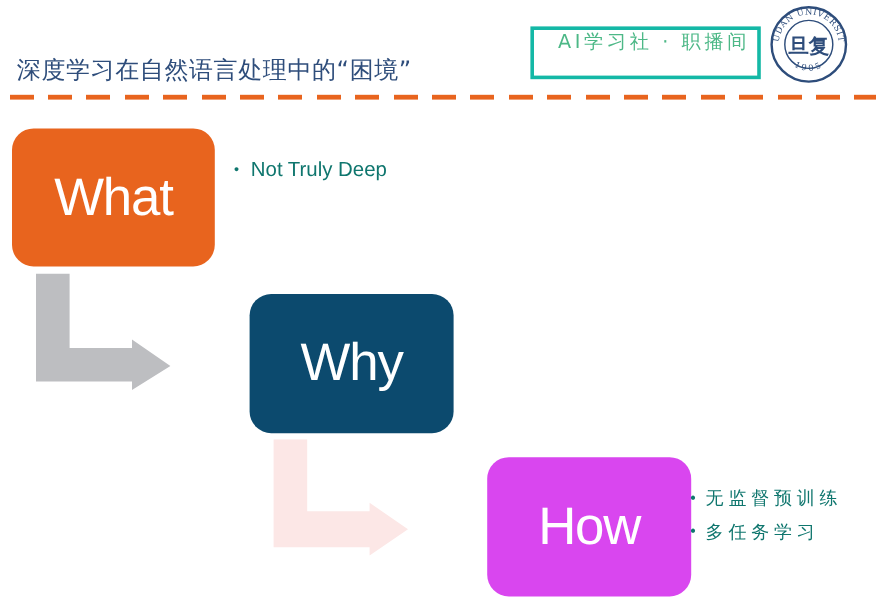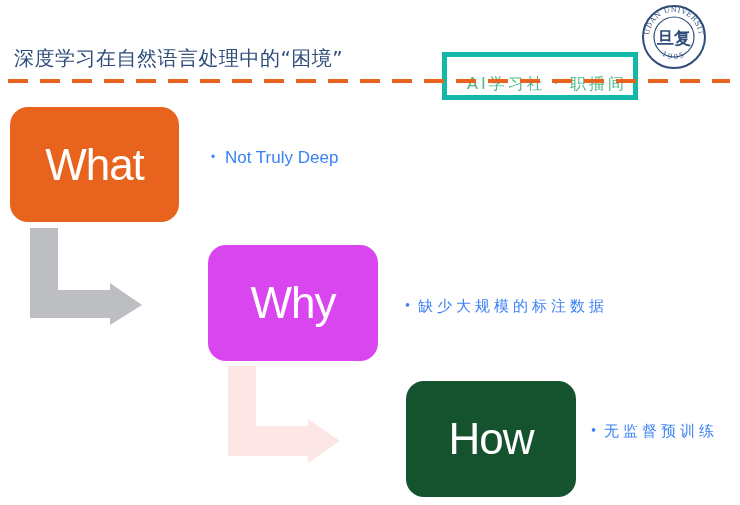--- a/index.html
+++ b/index.html
@@ -12,45 +12,45 @@
       position: absolute; left: 14px; top: 42px;
       font-family: "DejaVu Sans", sans-serif;
       font-size: 20px; color: #2E4D7B; letter-spacing: 0.5px;
       white-space: nowrap; line-height: 32px;
     }
     .dash-line {
       position: absolute; left: 8px; top: 79px; width: 722px; height: 4px;
       background: repeating-linear-gradient(90deg, #E8641E 0 20px, transparent 20px 32px);
     }
     .watermark {
-      position: absolute; left: 442px; top: 52px; width: 180px; height: 38px;
-      border: 5px solid #14b8a6; background: rgba(255,255,255,0.0);
-      display: flex; align-items: flex-end; justify-content: flex-end;
+      position: absolute; left: 442px; top: 22px; width: 180px; height: 38px;
+      border: 3px solid #14b8a6; background: rgba(255,255,255,0.0);
+      display: flex; align-items: flex-start; justify-content: flex-end;
       padding-right: 6px; box-sizing: content-box;
     }
     .watermark span {
       color: #4DB887; font-family: "DejaVu Sans", sans-serif; font-size: 16px;
       letter-spacing: 3px; white-space: nowrap;
     }
     .logo {
       position: absolute; left: 641px; top: 4px; width: 66px; height: 66px;
     }
     .box {
       position: absolute; border-radius: 18px;
       display: flex; align-items: center; justify-content: center;
       color: #ffffff; font-family: "Liberation Sans", sans-serif;
       font-size: 44px; letter-spacing: -1px;
     }
     .box-what { left: 10px; top: 107px; width: 169px; height: 115px; background: #E8641E; }
-    .box-why  { left: 208px; top: 245px; width: 170px; height: 116px; background: #d946ef; }
-    .box-how  { left: 406px; top: 381px; width: 170px; height: 116px; background: #14532d; }
+    .box-why  { left: 208px; top: 245px; width: 170px; height: 116px; background: #0c4a6e; }
+    .box-how  { left: 406px; top: 381px; width: 170px; height: 116px; background: #d946ef; }
     .arrow { position: absolute; }
     .bullets {
-      position: absolute; margin: 16px; padding: 0; list-style: none;
-      color: #3b82f6;
+      position: absolute; margin: 0; padding: 0; list-style: none;
+      color: #0f766e;
     }
     .bullets li { position: relative; padding-left: 14px; }
     .bullets li::before {
       content: "•"; position: absolute; left: 0; top: 0; font-size: 12px;
     }
     .bullets-what {
       left: 195px; top: 132px; width: 300px;
       font-family: "Liberation Sans", sans-serif; font-size: 17px; line-height: 19px;
     }
     .bullets-what li::before { top: 0px; }
@@ -97,27 +97,27 @@
   </ul>
 
   <svg class="arrow" style="left:28px; top:228px;" width="116" height="100" viewBox="0 0 116 100">
     <polygon points="2,0 30,0 30,62 82,62 82,55 114,77 82,97 82,90 2,90" fill="#BDBEC1"></polygon>
   </svg>
 
   <div class="box box-why">
     <span>Why</span>
   </div>
   <ul class="bullets bullets-cn bullets-why">
-    <li>缺少大规模的标注数据</li>
   </ul>
 
   <svg class="arrow" style="left:226px; top:366px;" width="116" height="100" viewBox="0 0 116 100">
     <polygon points="2,0 30,0 30,60 82,60 82,53 114,75 82,97 82,90 2,90" fill="#FCE7E6"></polygon>
   </svg>
 
   <div class="box box-how">
     <span>How</span>
   </div>
   <ul class="bullets bullets-cn bullets-how">
     <li>无监督预训练</li>
+    <li>多任务学习</li>
   </ul>
 
 </div>
 
 </body></html>

